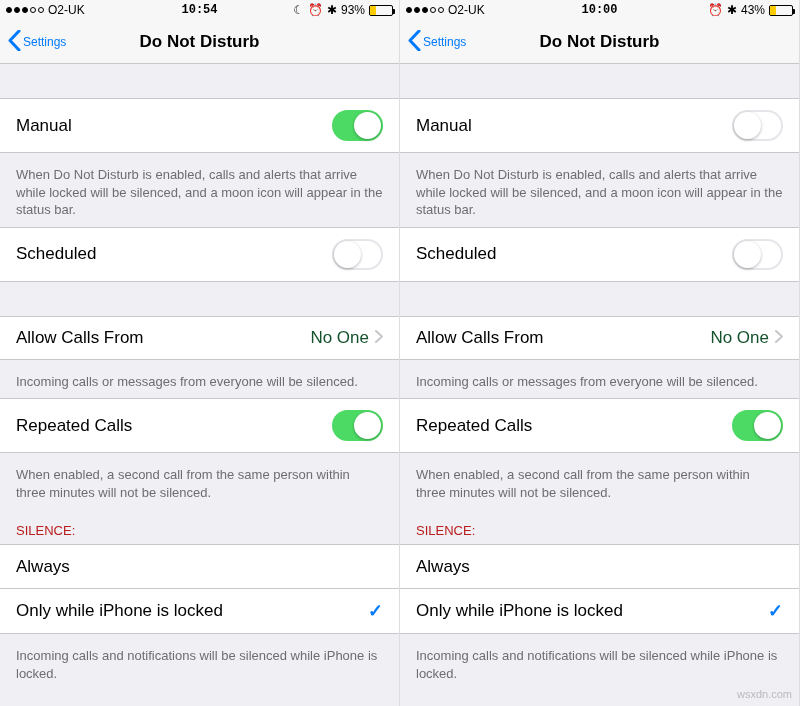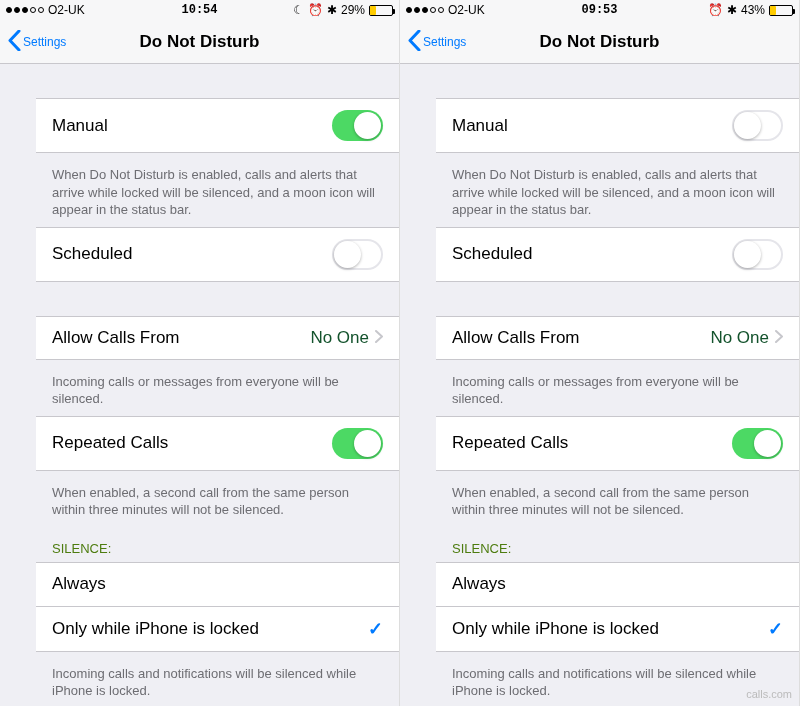--- a/index.html
+++ b/index.html
@@ -63,21 +63,21 @@
   }
   .nav-back {
     display: flex; align-items: center; color: #007aff; font-size: 12px; gap: 2px;
   }
   .nav-back svg { width: 13px; height: 21px; }
   .nav-title {
     position: absolute; left: 0; right: 0; text-align: center;
     font-size: 17px; font-weight: 700; color: #000; pointer-events: none;
   }
 
-  .content { flex: 1; overflow: hidden; margin-left: 36px; }
+  .content { flex: 1; overflow: hidden; }
 
   .gap { height: 34px; }
 
   .row {
     background: #fff;
     border-top: 1px solid #c8c7cc;
     border-bottom: 1px solid #c8c7cc;
     padding: 11px 16px;
     display: flex;
     align-items: center;
@@ -103,21 +103,21 @@
 
   .footer-text {
     padding: 13px 16px 8px;
     font-size: 13px;
     color: #6d6d72;
     line-height: 1.35;
   }
   .header-text {
     padding: 14px 16px 6px;
     font-size: 13px;
-    color: #4d7c0f;
+    color: #b91c1c;
     text-transform: uppercase;
   }
 
   .chevron svg { width: 8px; height: 13px; }
   .check { color: #007aff; font-size: 18px; font-weight: 600; }
 
   .group { }
   .group .row:first-child { border-top: 1px solid #c8c7cc; }
   .group .row:last-child { border-bottom: 1px solid #c8c7cc; }
   .group .row { border-top: 1px solid #c8c7cc; border-bottom: none; }
@@ -143,21 +143,21 @@
       </span>
       <span>O2-UK</span>
     </div>
     <div class="status-center">
         <span>10:54</span>
       </div>
     <div class="status-right">
       <span>☾</span>
       <span>⏰</span>
       <span>✱</span>
-      <span>29%</span>
+      <span>93%</span>
       <span class="battery-box">
           <span class="battery-fill" style="width:29%"></span>
         </span>
     </div>
   </div>
 
   <div class="nav-bar">
     <div class="nav-back">
       <span>
         <svg viewBox="0 0 13 21">
@@ -228,21 +228,21 @@
       <span class="sig-dots">
         <span class="filled"></span>
           <span class="filled"></span>
           <span class="filled"></span>
           <span></span>
           <span></span>
       </span>
       <span>O2-UK</span>
     </div>
     <div class="status-center">
-        <span>09:53</span>
+        <span>10:00</span>
       </div>
     <div class="status-right">
       <span>⏰</span>
       <span>✱</span>
       <span>43%</span>
       <span class="battery-box">
           <span class="battery-fill" style="width:28%"></span>
         </span>
     </div>
   </div>
@@ -305,13 +305,13 @@
       </div>
       <div class="row">
         <span class="row-label">Only while iPhone is locked</span>
         <span class="check">✓</span>
       </div>
     </div>
     <div class="footer-text">Incoming calls and notifications will be silenced while iPhone is locked.</div>
   </div>
 </div>
 
-<div class="watermark">calls.com</div>
+<div class="watermark">wsxdn.com</div>
 
 </body></html>

